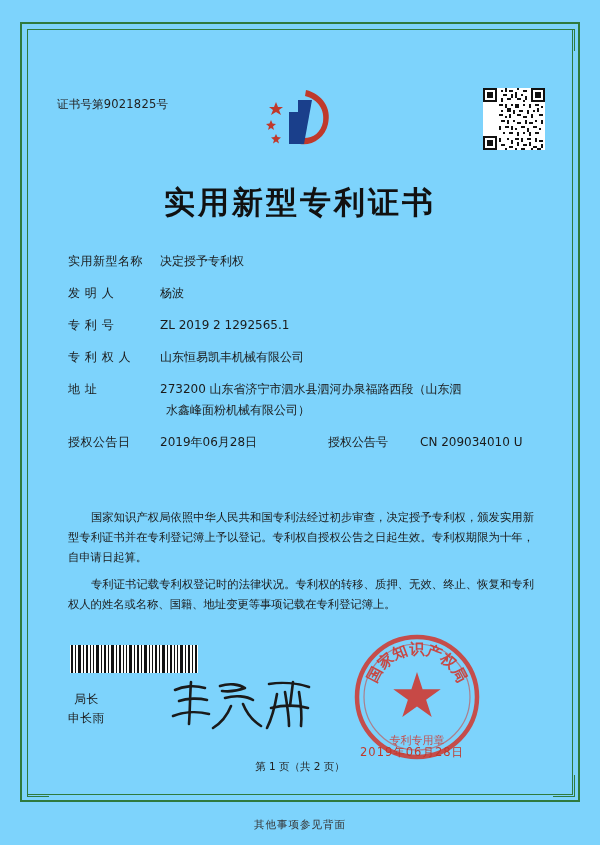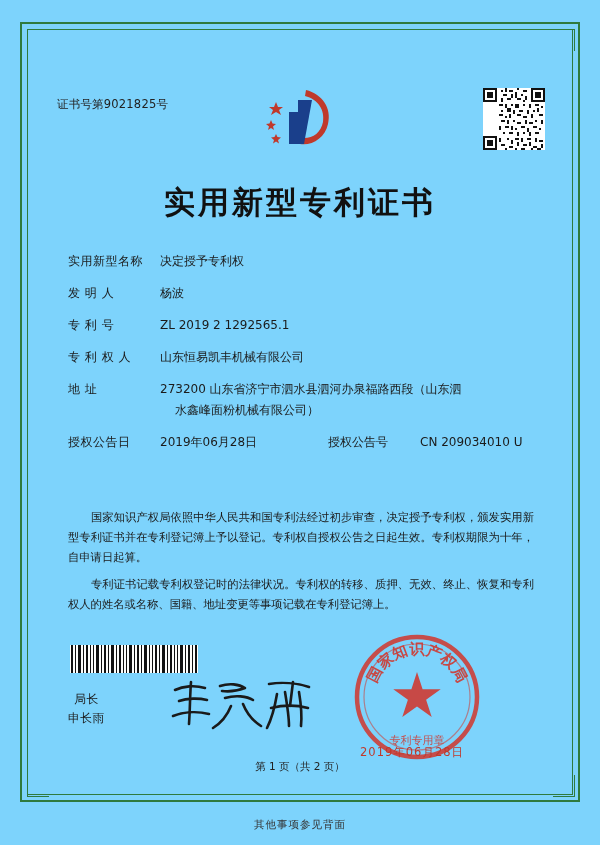--- a/index.html
+++ b/index.html
@@ -127,21 +127,21 @@
     width: 92px;
     flex: 0 0 92px;
     white-space: nowrap;
   }
   .row.two .value2 {
     flex: 1 1 auto;
   }
   .value .line2 {
     display: block;
     margin-top: 4px;
-    margin-left: 15px;
+    margin-left: 6px;
   }
 
   
   .paragraphs {
     position: absolute;
     left: 68px;
     top: 508px;
     width: 466px;
     font-size: 11.3px;
     line-height: 1.75;

